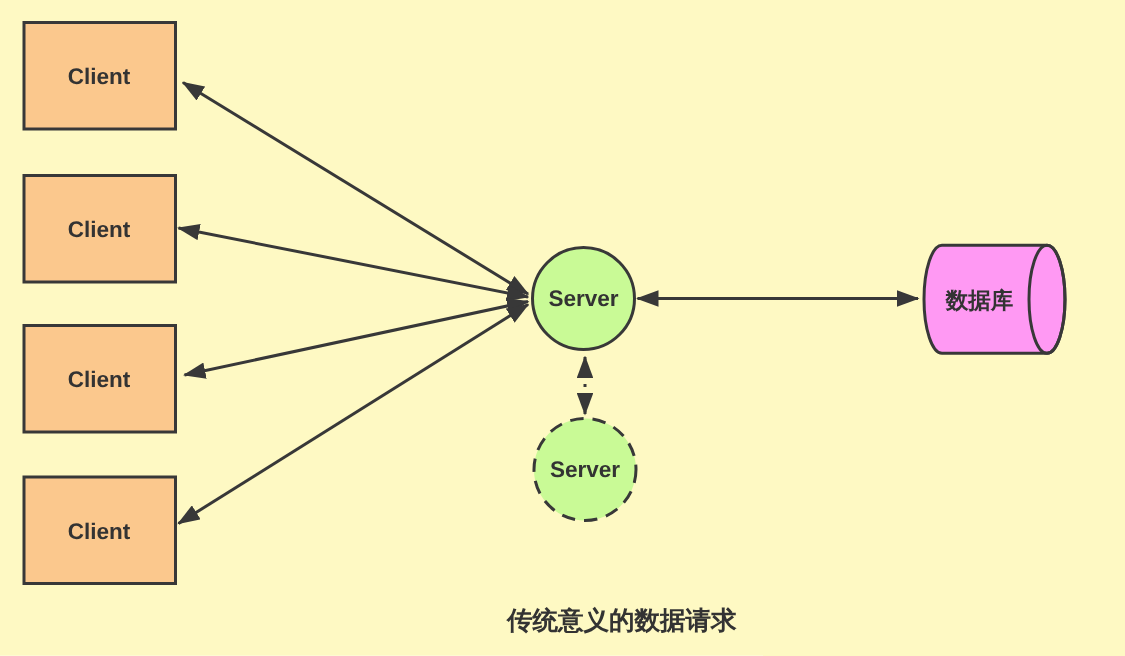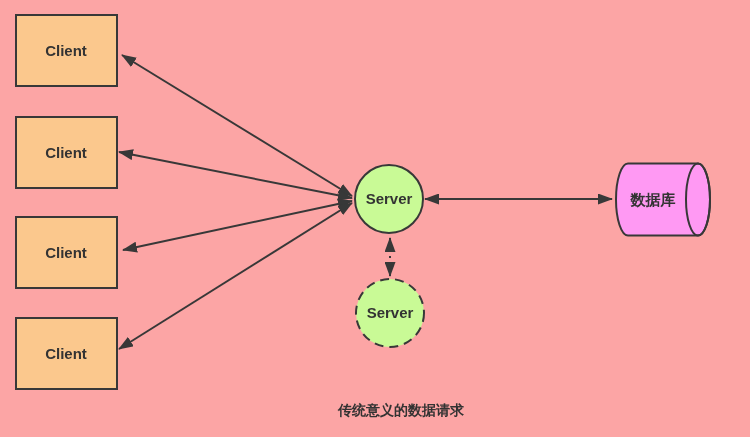--- a/index.html
+++ b/index.html
@@ -1,40 +1,40 @@
 <!DOCTYPE html>
 <html><head>
 <meta charset="utf-8">
 <style>
   html, body { margin: 0; padding: 0; }
   body { background: #ffffff; font-family: "Liberation Sans", sans-serif; }
   .canvas {
     position: relative;
     width: 750px;
     height: 437px;
-    background: #fca5a5;
+    background: #fef9c3;
     overflow: hidden;
   }
   svg { position: absolute; left: 0; top: 0; }
   .shape-lbl {
     font-family: "Liberation Sans", "DejaVu Sans", sans-serif;
     font-size: 15px;
     font-weight: bold;
   }
   .db-lbl {
     font-family: "Liberation Sans", "DejaVu Sans", sans-serif;
     font-size: 15px;
     font-weight: bold;
   }
   .caption {
     position: absolute;
     left: 338px;
     top: 402px;
     font-family: "Liberation Sans", "DejaVu Sans", sans-serif;
-    font-size: 14px;
+    font-size: 17px;
     font-weight: bold;
     color: #333333;
     white-space: nowrap;
   }
   .edge { fill: none; }
 </style>
 </head>
 <body>
 
 <div class="canvas">

